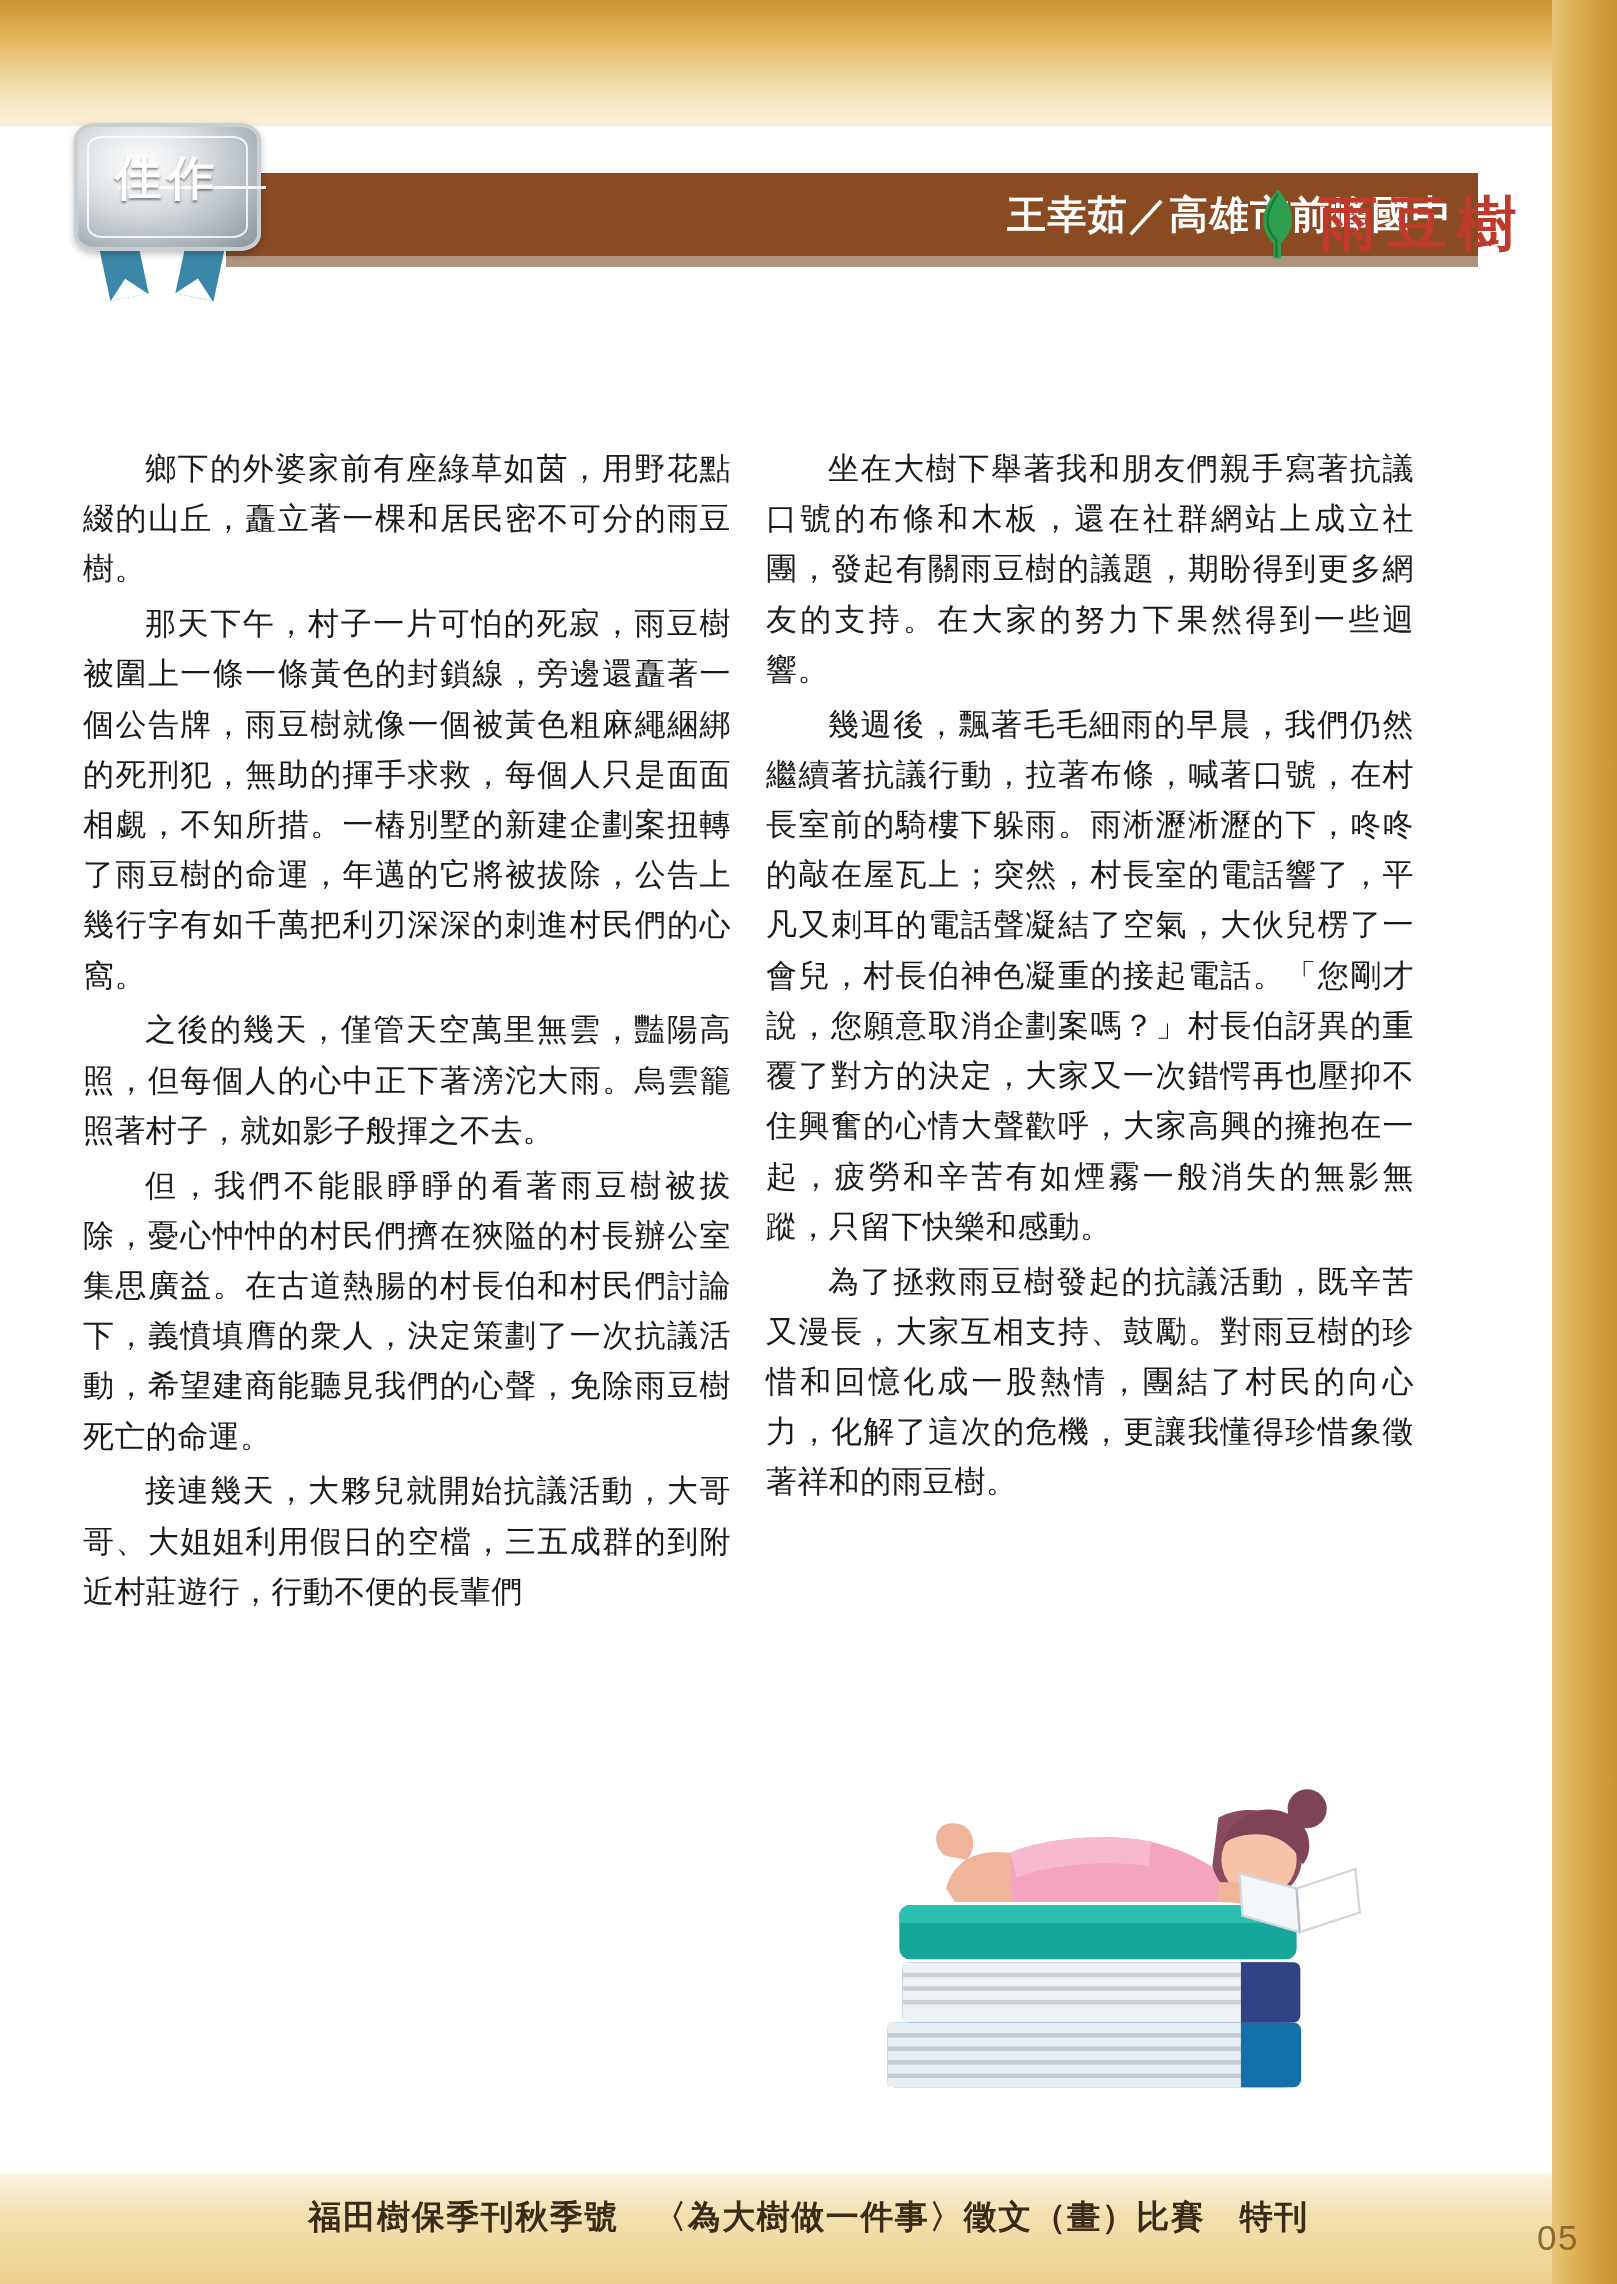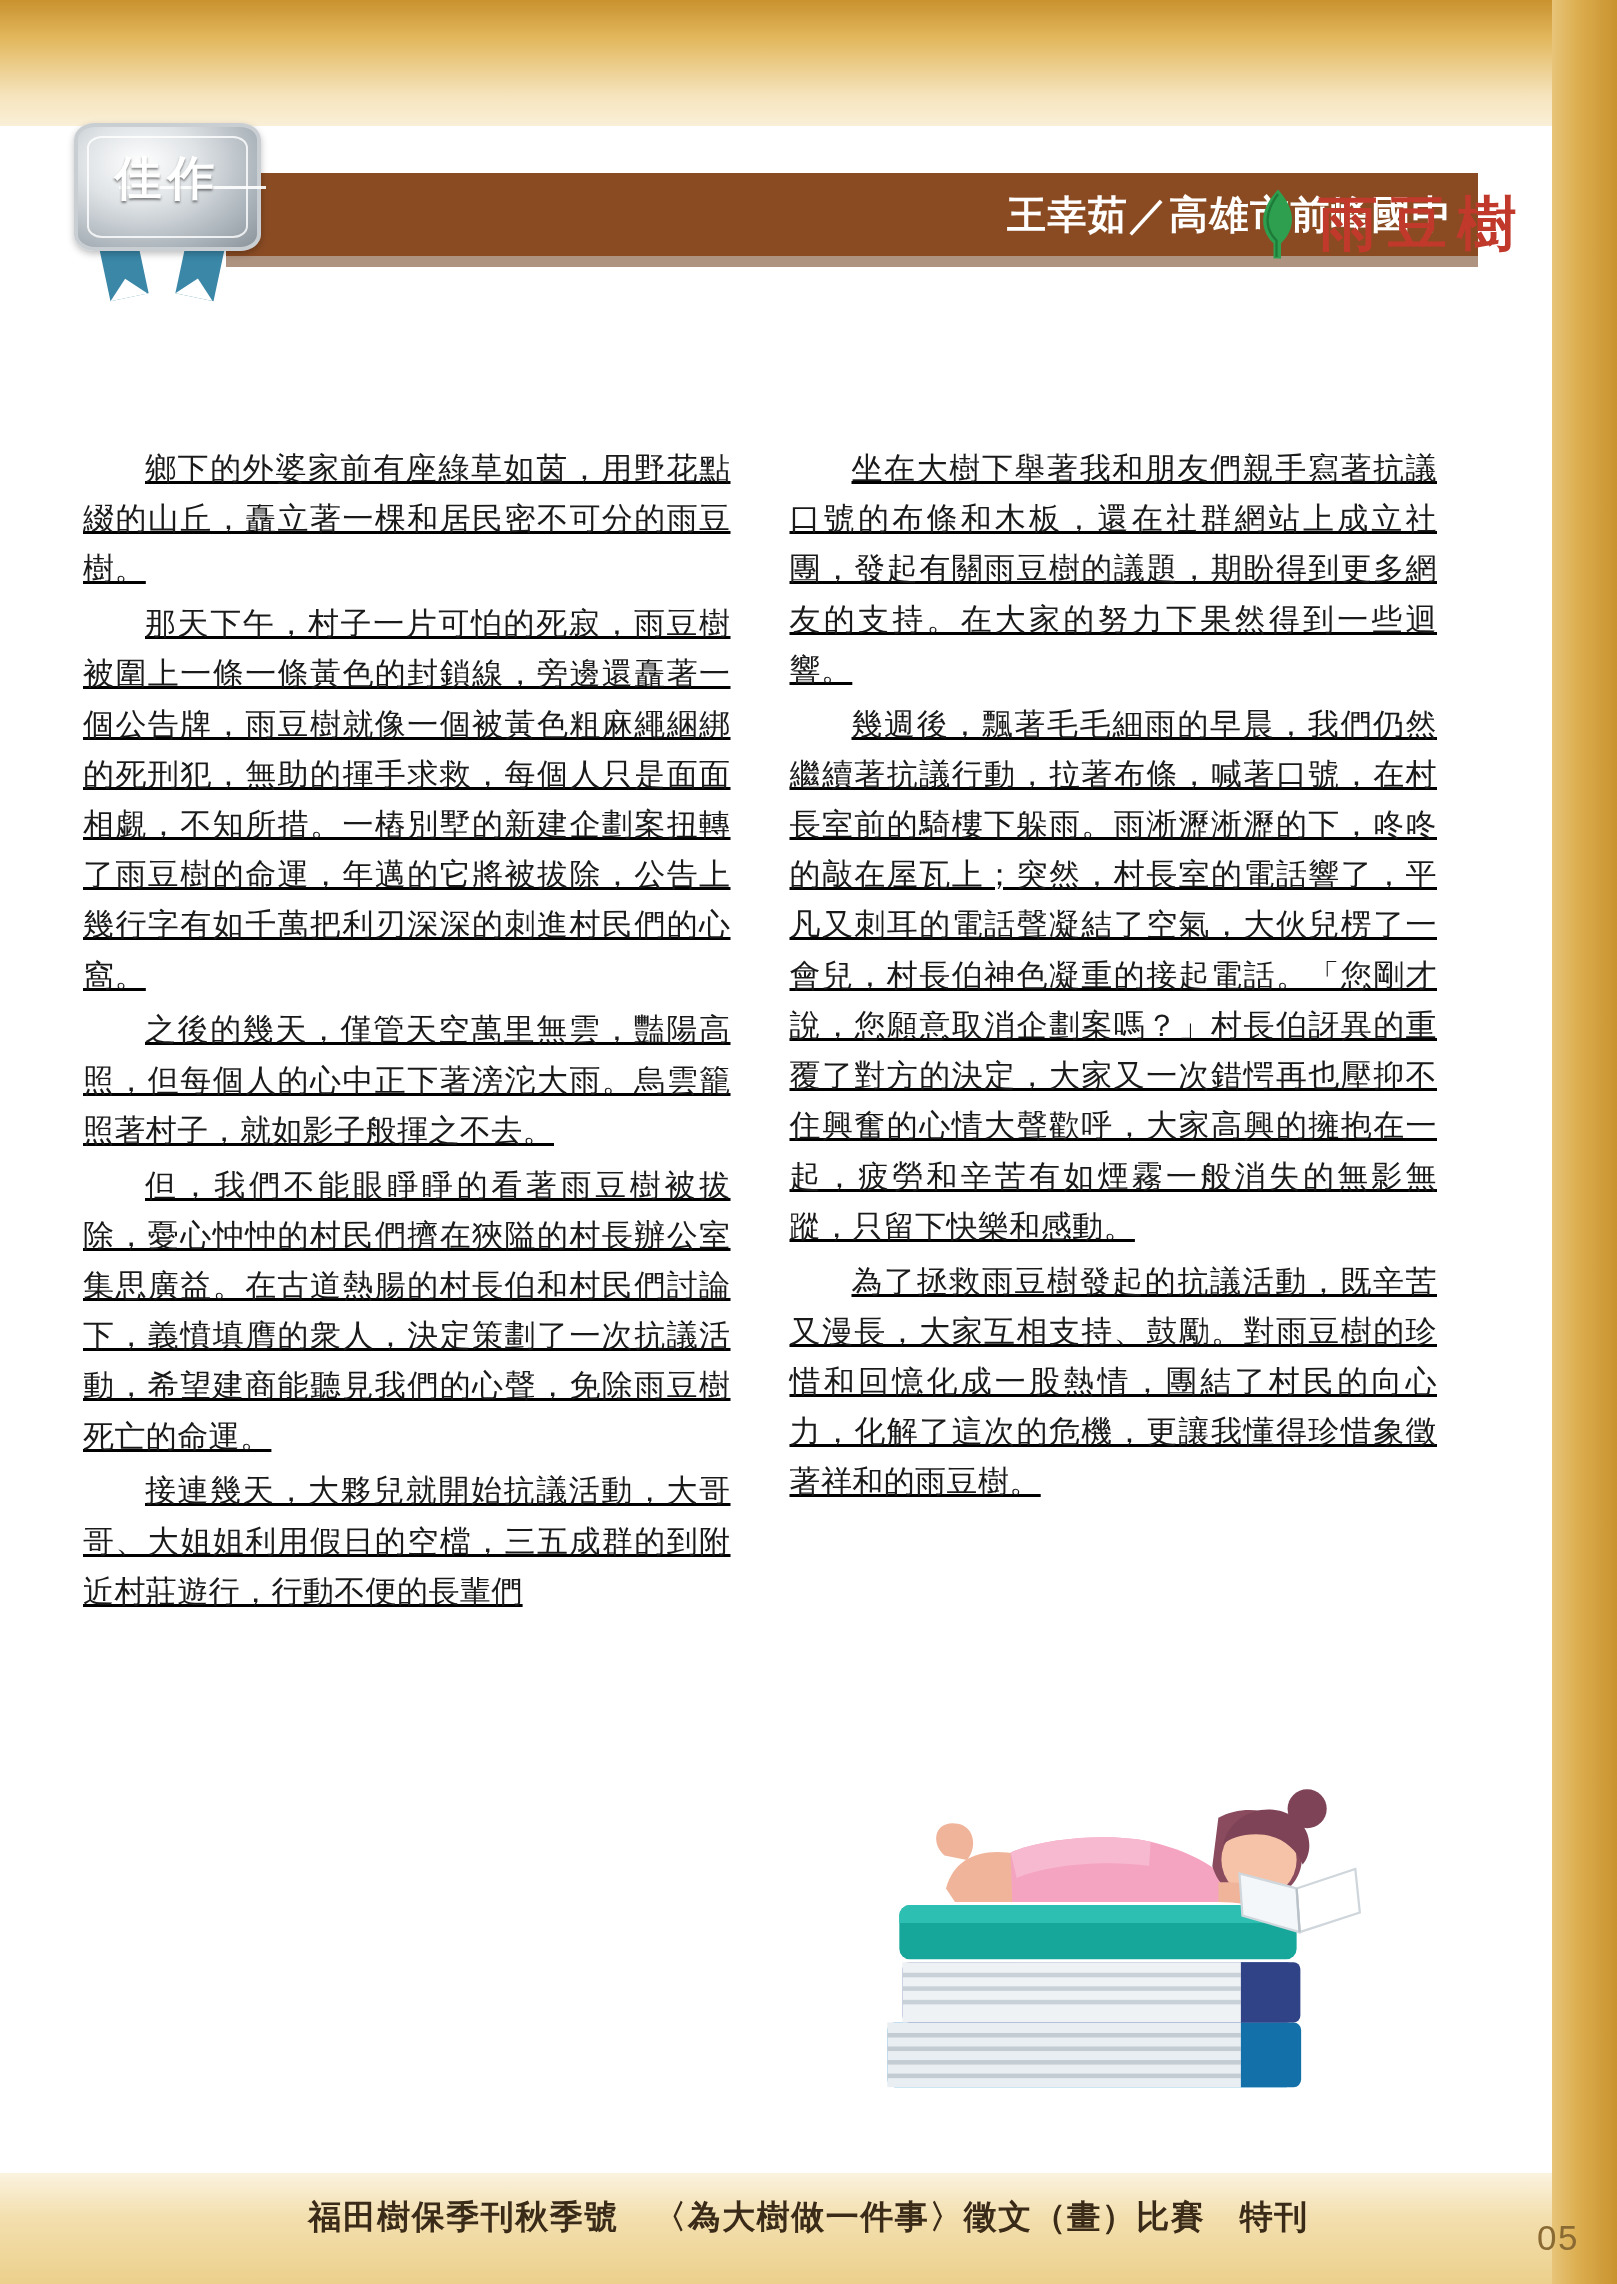--- a/index.html
+++ b/index.html
@@ -104,21 +104,21 @@
   .leaf-icon { width:54px; height:72px; }
   .title-text {
     font-size:59px; color:#c0392b; letter-spacing:10.5px;
     font-weight:700; line-height:1;
     font-family:"Liberation Serif", serif;
   }
 
   
   .columns {
     position:absolute; left:83px; top:444px; width:1354px; height:1640px;
-    display:flex; gap:59px;text-decoration:underline;
+    display:flex; gap:35px;
   }
   .col { width:648px; }
   p.para {
     margin:0 0 4.5px 0;
     font-size:31px;
     line-height:1.62;
     color:#1a1a1a;
     text-align:justify;
     text-indent:2em;
     letter-spacing:0.4px;

